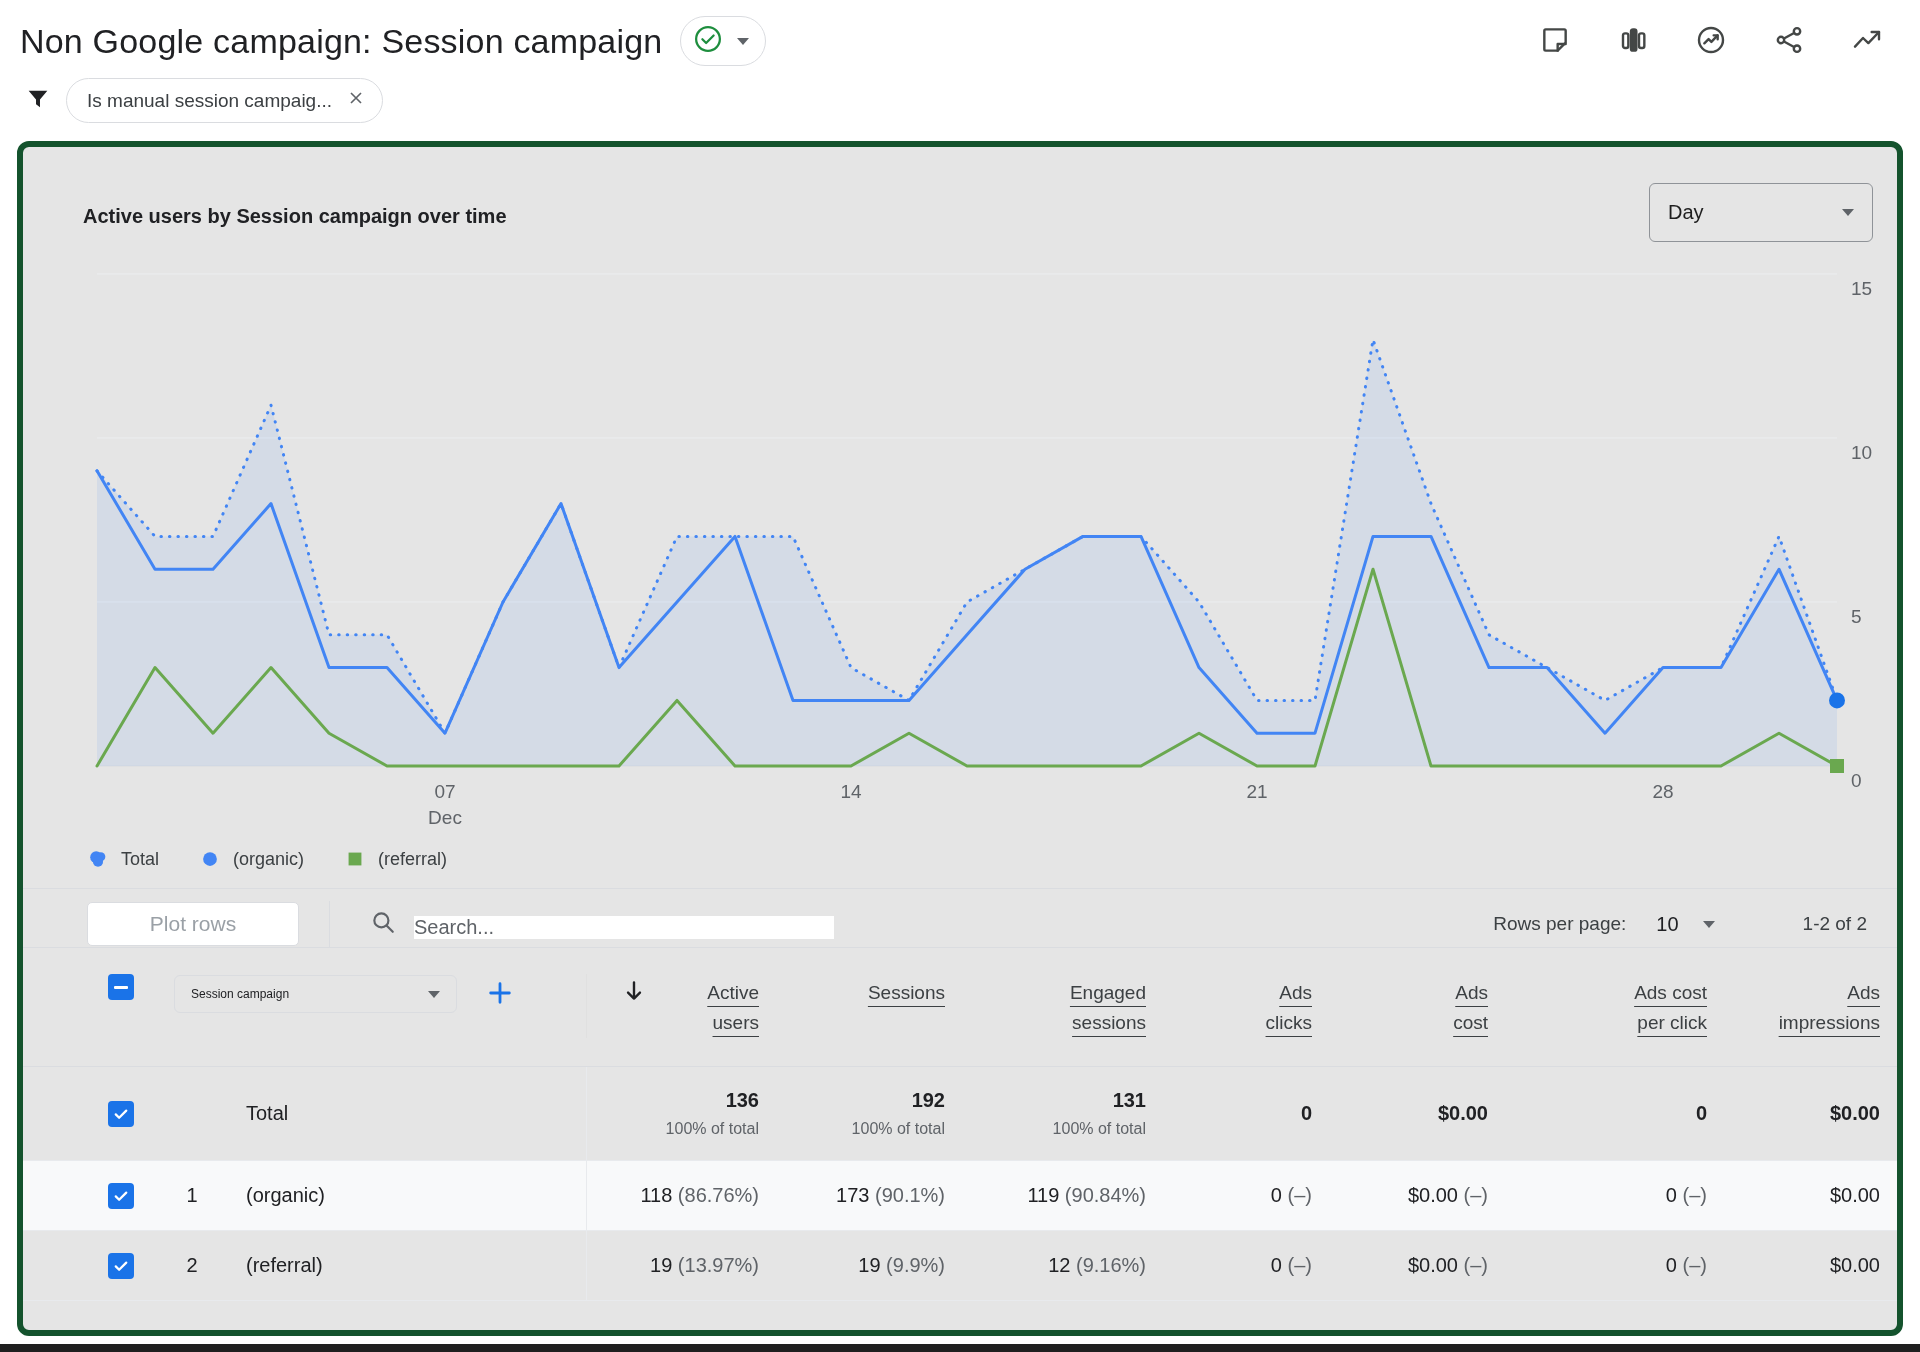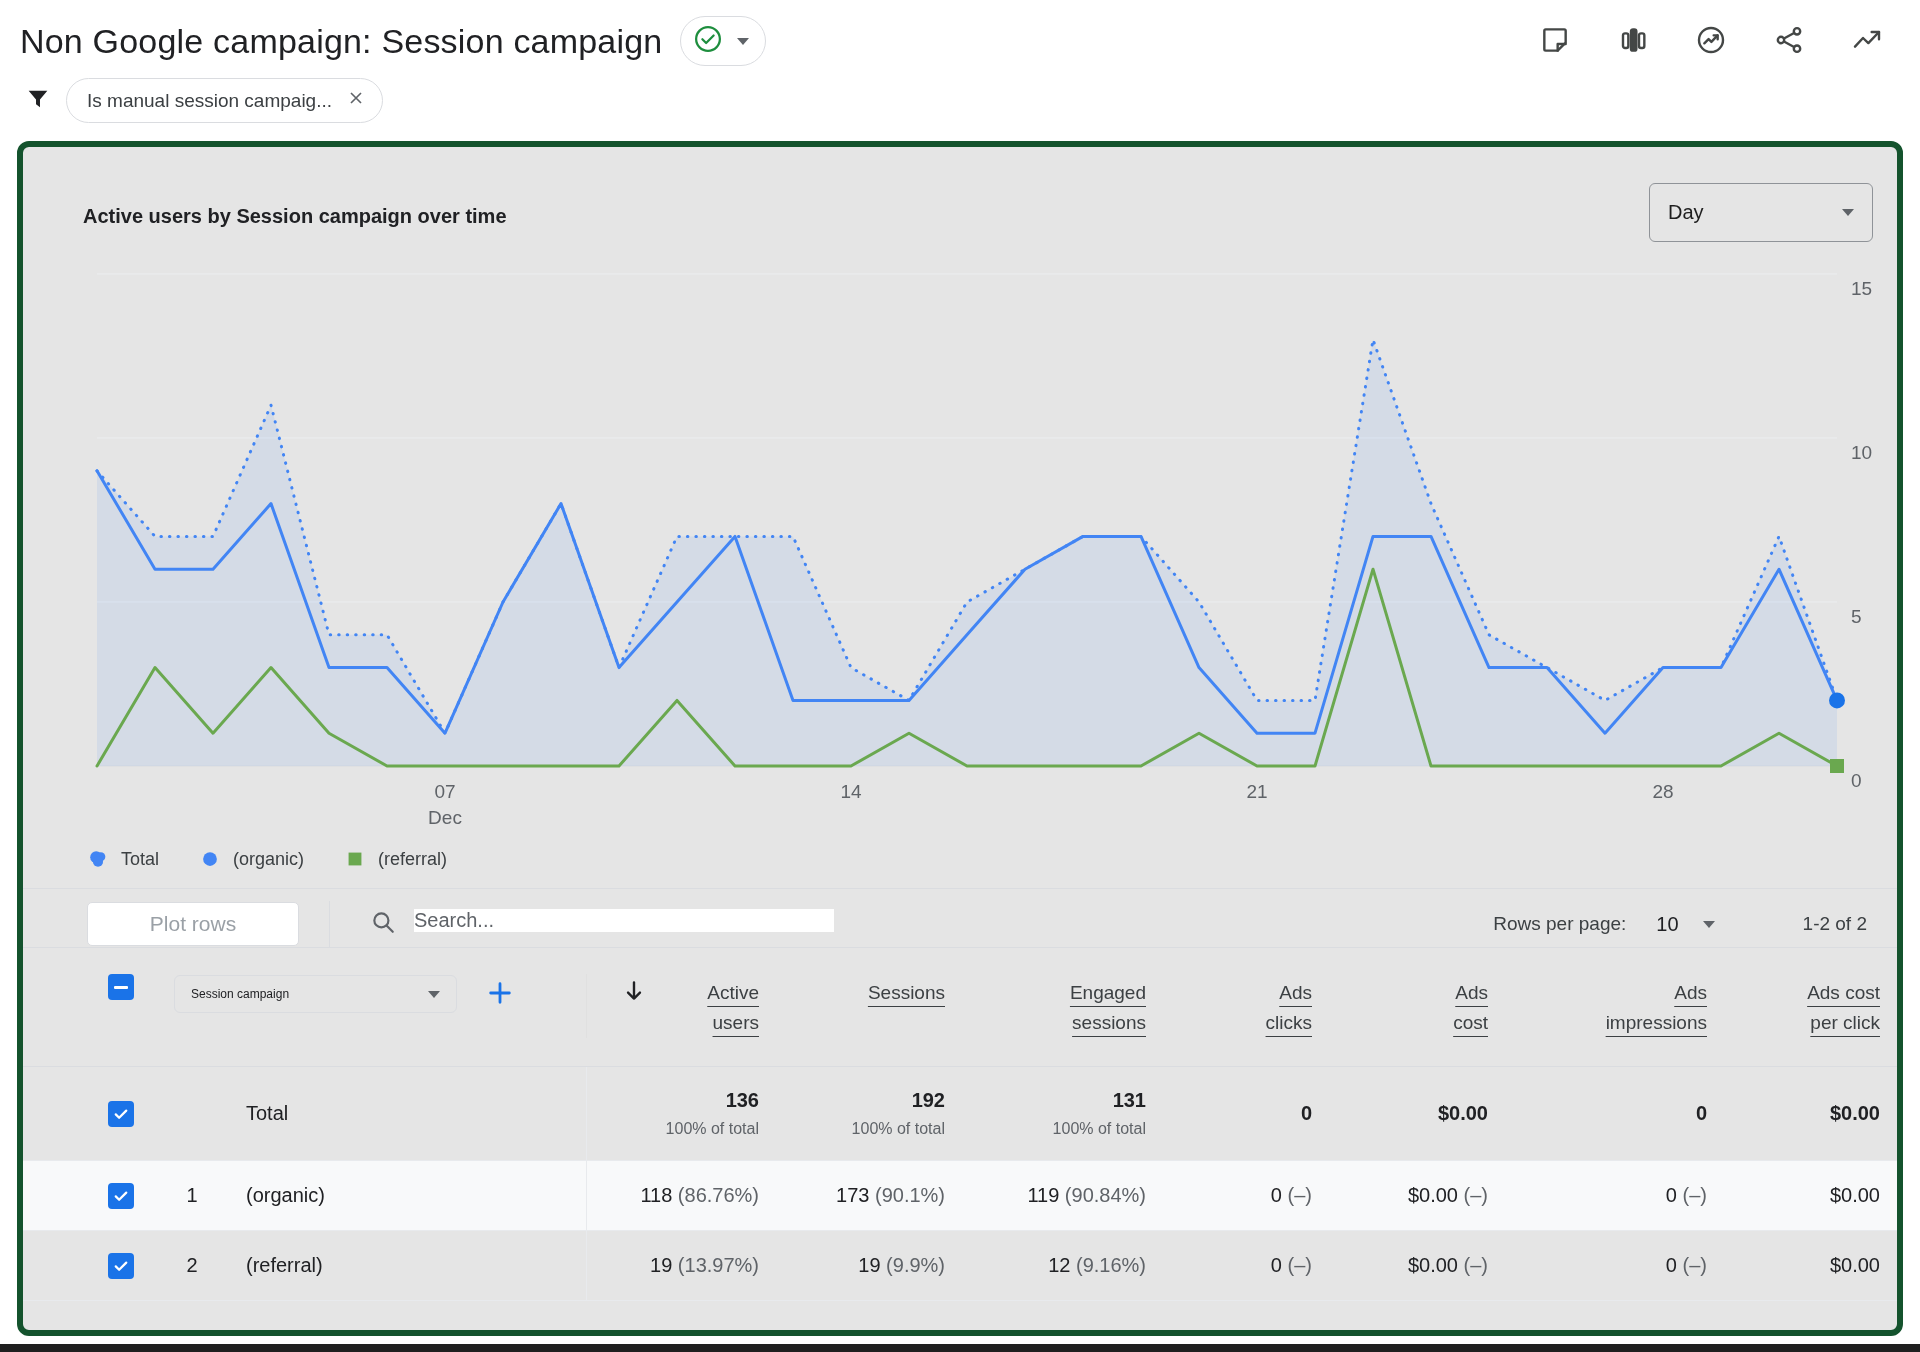--- a/index.html
+++ b/index.html
@@ -45,21 +45,21 @@
   .legend-item { display:flex; align-items:center; gap:12px; font-size:18px; color:#3c4043; }
   .legend-item svg { width:22px; height:22px; }
 
   
   .table-controls { display:flex; align-items:center; border-top:1px solid #dadce0;
     border-bottom:1px solid #dadce0; height:60px; padding:12px 30px 0 64px; }
   .plot-rows-btn { border:1px solid #dadce0; border-radius:5px; background:#fff; color:#9aa0a6;
     font-size:21px; padding:9px 0; width:212px; text-align:center; cursor:default;
     font-family:"Liberation Sans", sans-serif; }
   .vdivider { width:1px; align-self:stretch; background:#dadce0; margin:0 0 0 30px; }
-  .search-box { display:flex; align-items:flex-start; gap:18px; margin-left:40px; flex:1; }
+  .search-box { display:flex; align-items:flex-end; gap:18px; margin-left:40px; flex:1; }
   .search-box svg { width:26px; height:26px; stroke:#5f6368; fill:none; stroke-width:2; stroke-linecap:round; }
   .search-input { border:none; outline:none; font-size:20px; color:#202124; width:420px;
     font-family:"Liberation Sans", sans-serif; }
   .search-input::placeholder { color:#5f6368; }
   .rpp-group { display:flex; align-items:center; gap:30px;margin-left:44px; }
   .rpp-label { font-size:19px; color:#3c4043; }
   .rpp-value { display:flex; align-items:center; gap:24px; cursor:pointer; }
   .rpp-value span { font-size:20px; color:#202124; }
   .pagination { font-size:19px; color:#3c4043; margin-left:58px; }
 
@@ -284,24 +284,24 @@
     <div class="metric-head">
         <span class="col-label w-es">Engaged sessions</span>
       </div>
     <div class="metric-head">
         <span class="col-label w-ac">Ads clicks</span>
       </div>
     <div class="metric-head">
         <span class="col-label w-co">Ads cost</span>
       </div>
     <div class="metric-head">
+        <span class="col-label w-cpc">Ads cost per click</span>
+      </div>
+    <div class="metric-head">
         <span class="col-label w-ai">Ads impressions</span>
-      </div>
-    <div class="metric-head">
-        <span class="col-label w-cpc">Ads cost per click</span>
       </div>
   </div>
 
   <div class="grid-row trow total">
     <div>
         <span class="cb">
           <svg viewBox="0 0 24 24">
             <path d="M5 12.5l4.5 4.5L19 7.5"></path>
           </svg>
         </span>

